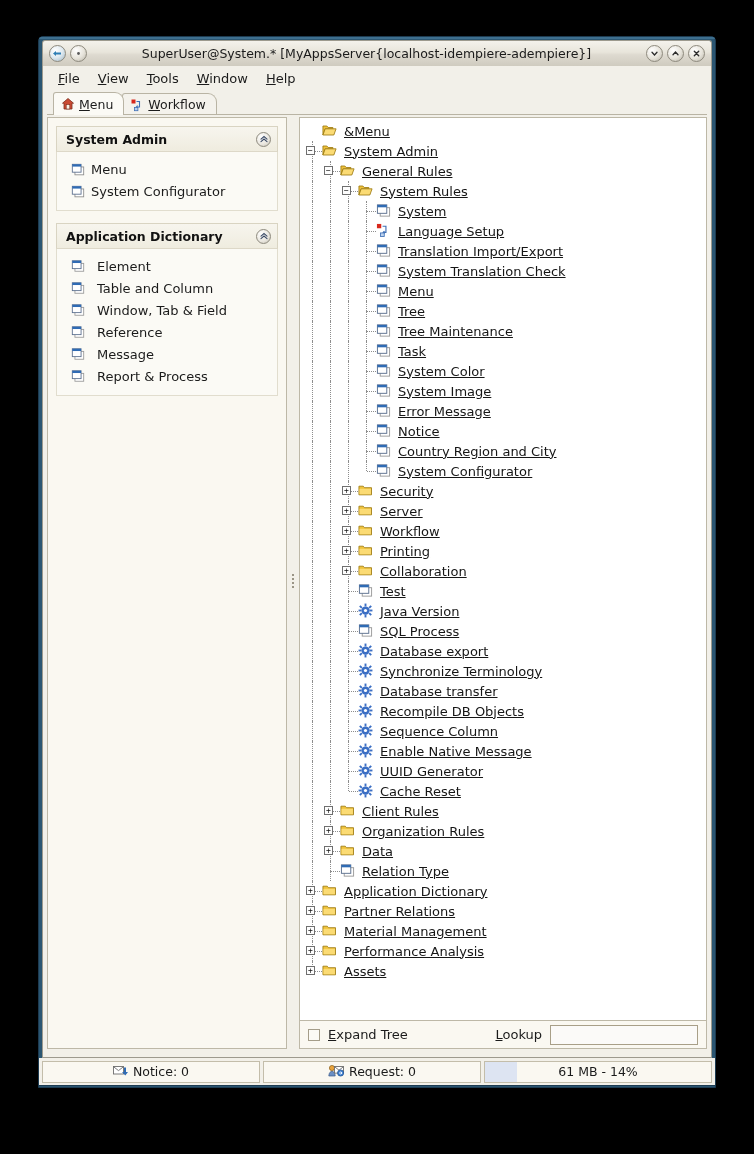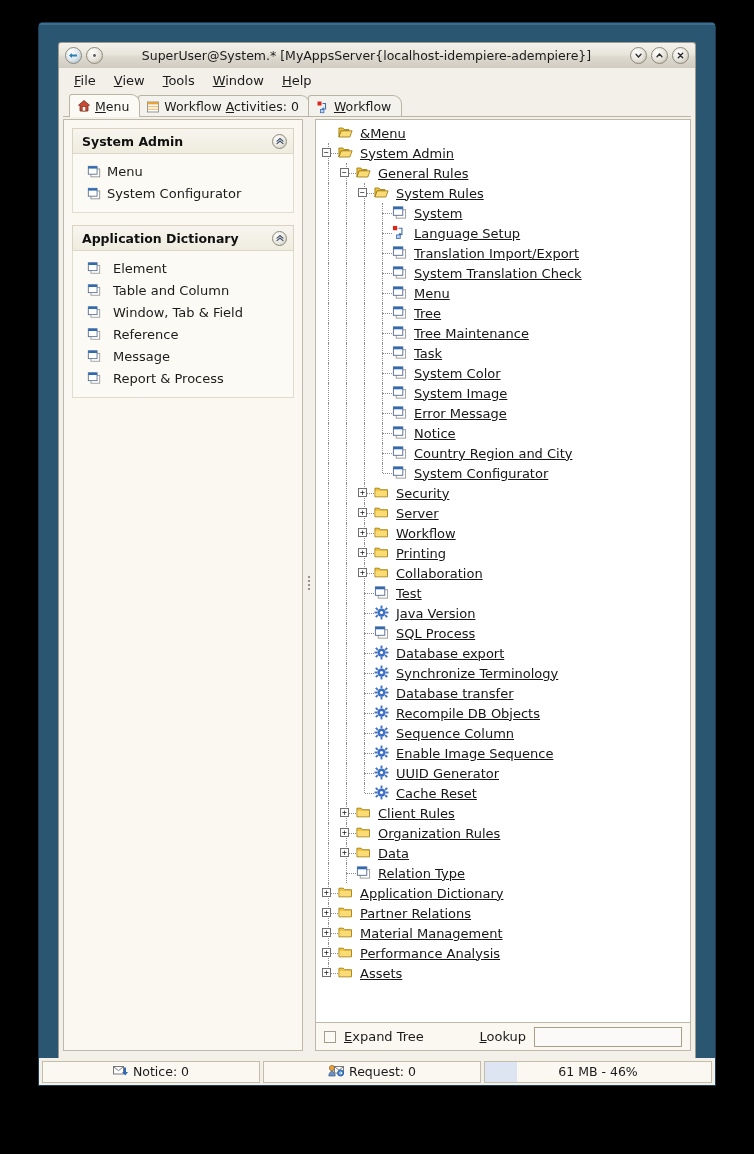--- a/index.html
+++ b/index.html
@@ -6,27 +6,27 @@
     margin: 0; padding: 0;
     width: 754px; height: 1154px;
     background: #000000;
     font-family: "DejaVu Sans", sans-serif;
     overflow: hidden;
   }
 
   
   #window-frame {
     position: absolute;
-    left: 38px; top: 22px;
+    left: 38px; top: 36px;
     width: 678px; height: 1052px;
     background: #2b5672;
     border: 1px solid #1d3b51;
     border-radius: 5px 5px 0 0;
     box-sizing: border-box;
-    padding: 19px;
+    padding: 3px;
   }
   #window-frame::after{
     content:"";
     position:absolute; left:0; top:0; right:0; height:2px;
     border-radius:5px 5px 0 0;
     background:#3d6e8e;
   }
 
   
   #title-bar {
@@ -364,31 +364,20 @@
 
     <div id="tab-bar">
       <div class="tab active">
         <span class="tab-ico">
           <svg class="icon-sq" width="14" height="14" viewBox="0 0 14 14">
             <path d="M7 1.5 L12.5 6.2 L11 6.2 L11 12 L3 12 L3 6.2 L1.5 6.2 Z" fill="#c94b34" stroke="#7e2d1c" stroke-width="0.8"></path>
             <rect x="5.2" y="7.6" width="3.6" height="4.4" fill="#f7f2e6" stroke="#7e2d1c" stroke-width="0.6"></rect>
           </svg>
         </span>
         <span><u>M</u>enu</span>
-      </div>
-      <div class="tab">
-        <span class="tab-ico">
-          <svg class="icon-sq" width="14" height="14" viewBox="0 0 14 14">
-            <rect x="1.5" y="2" width="11" height="10" fill="#fdfdfb" stroke="#8a8a8a" stroke-width="0.9"></rect>
-            <rect x="1.5" y="2" width="11" height="2.4" fill="#e8a33d"></rect>
-            <line x1="1.5" y1="6.6" x2="12.5" y2="6.6" stroke="#e8a33d" stroke-width="0.8"></line>
-            <line x1="1.5" y1="9.2" x2="12.5" y2="9.2" stroke="#e8a33d" stroke-width="0.8"></line>
-          </svg>
-        </span>
-        <span>Workflow <u>A</u>ctivities: 0</span>
       </div>
       <div class="tab">
         <span class="tab-ico">
           <svg class="icon-sq" width="14" height="14" viewBox="0 0 14 14">
             <rect x="1.5" y="1.5" width="4" height="4" fill="#d8281c"></rect>
             <path d="M6.5 3.5 L9.5 3.5 L9.5 9 L7 9" stroke="#3f6fb5" stroke-width="1.1" fill="none"></path>
             <path d="M7.6 7.6 L6.4 9 L7.6 10.4" stroke="#3f6fb5" stroke-width="1.1" fill="none"></path>
             <rect x="4.5" y="9.5" width="3.4" height="3.2" fill="#bcd2ee" stroke="#3f6fb5" stroke-width="0.8"></rect>
           </svg>
         </span>
@@ -1182,21 +1171,21 @@
                     <rect x="0.6" y="7" width="3" height="2"></rect>
                     <rect x="12.4" y="7" width="3" height="2"></rect>
                     <rect x="2" y="2.6" width="2" height="3" transform="rotate(-45 3 4.1)"></rect>
                     <rect x="12" y="10.4" width="2" height="3" transform="rotate(-45 13 11.9)"></rect>
                     <rect x="2" y="10.4" width="2" height="3" transform="rotate(45 3 11.9)"></rect>
                     <rect x="12" y="2.6" width="2" height="3" transform="rotate(45 13 4.1)"></rect>
                   </g>
                   <circle cx="8" cy="8" r="1.7" fill="#ffffff"></circle>
                 </svg>
               </span>
-              <span class="tree-label">Enable Image Sequence</span>
+              <span class="tree-label">Enable Native Message</span>
             </div>
             <div class="tree-row">
               <span class="tree-indent" style="width:36px">
                 <span class="vline" style="left:8px"></span>
                 <span class="vline" style="left:26px"></span>
               </span>
               <span class="tree-handle">
                 <span class="hline"></span>
                 <span class="vline-up"></span>
                 <span class="vline-dn"></span>
@@ -1429,15 +1418,15 @@
         <rect x="6.5" y="2.5" width="9" height="6.6" fill="#ffffff" stroke="#6d6d6d" stroke-width="0.9"></rect>
         <path d="M6.8 2.9 L11 6.2 L15.2 2.9" stroke="#6d6d6d" stroke-width="0.9" fill="none"></path>
         <circle cx="12.6" cy="9" r="3.1" fill="#3f7fd0" stroke="#23548f" stroke-width="0.7"></circle>
         <path d="M11 9 L14 9 M12.6 7.6 L14.1 9 L12.6 10.4" stroke="#ffffff" stroke-width="0.9" fill="none"></path>
       </svg>
     </span>
     <span>Request: 0</span>
   </div>
   <div class="status-cell" id="status-mem">
     <span id="mem-fill" style="width: 14%;"></span>
-    <span id="mem-text">61 MB - 46%</span>
+    <span id="mem-text">61 MB - 14%</span>
   </div>
 </div>
 
 </body></html>

